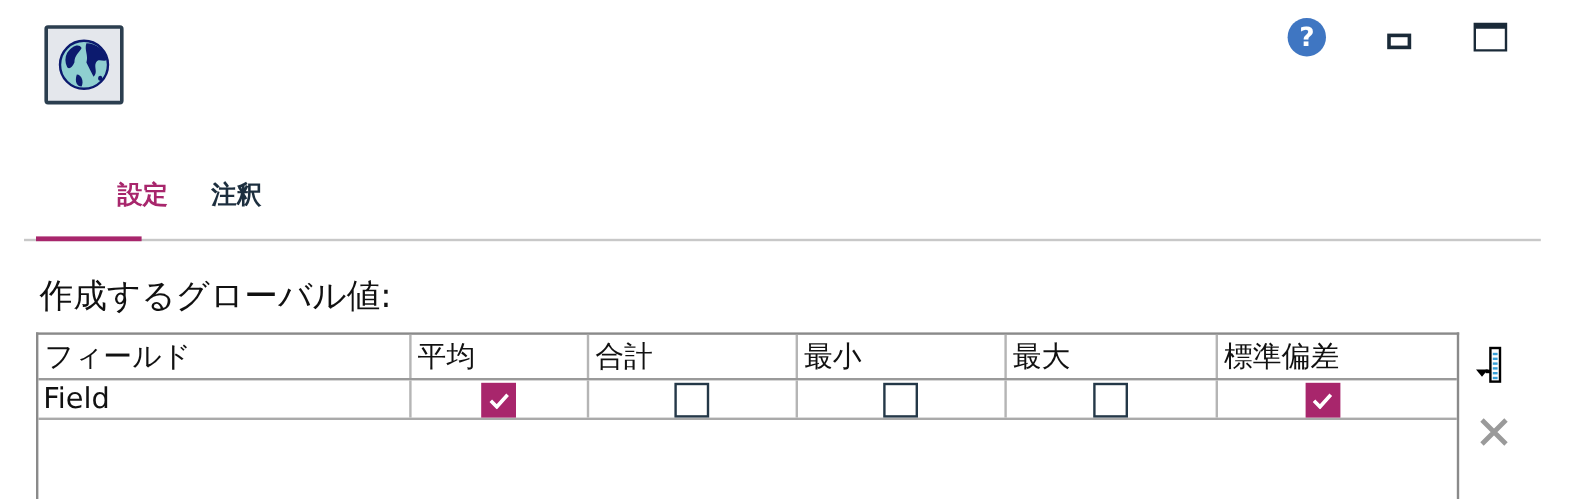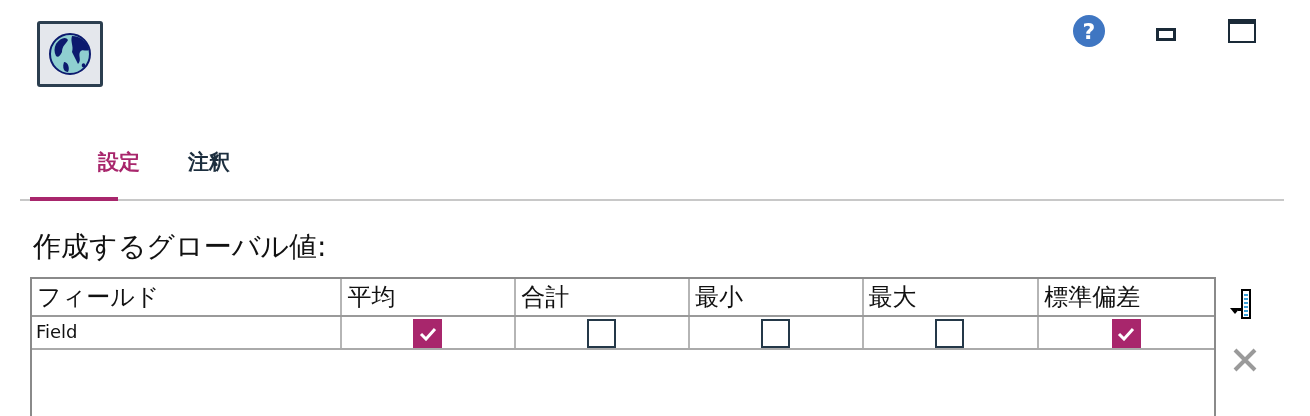--- a/index.html
+++ b/index.html
@@ -13,33 +13,33 @@
                  background: #3f76c2; color: #fff; font: bold 22px "DejaVu Sans", sans-serif;
                  display:flex; align-items:center; justify-content:center; cursor:pointer; }
     .min-icon { position: absolute; left: 1156px; top: 28px; width: 20px; height: 13px;
                 border: 3px solid #1a2a38; border-top-width: 3px; box-sizing: border-box; cursor:pointer; }
     .max-icon { position: absolute; left: 1228px; top: 19px; width: 28px; height: 24px;
                 border: 2px solid #1a2a38; border-top-width: 5px; box-sizing: border-box; cursor:pointer; }
     .tabs { position: absolute; left: 20px; top: 140px; width: 1264px; height: 62px; }
     .tabs-line { position: absolute; left: 0; right: 0; top: 59px; height: 2px; background: #c8c8c8; }
     .tab { position: absolute; top: 8px; font-size: 21px; font-weight: bold; cursor: pointer; margin-left: 48px; }
     .tab-active { left: 30px; color: #a8266c; }
-    .tab-inactive { left: 120px; color: #1c2e3e; }
+    .tab-inactive { left: 108px; color: #1c2e3e; }
     .tab-indicator { position: absolute; left: 10px; top: 57px; width: 88px; height: 4px; background: #a8266c; }
     .section-label { position: absolute; left: 33px; top: 228px; font-size: 28px; color: #111; }
     .grid { position: absolute; left: 30px; top: 277px; width: 1186px; height: 145px;
             border-left: 2px solid #8a8a8a; border-top: 2px solid #8a8a8a; border-right: 2px solid #8a8a8a; box-sizing: border-box; }
     .row { display: flex; position: absolute; left: 0; }
     .header-row { top: 0; height: 36px; border-bottom: 2px solid #9a9a9a; width: 100%; }
     .data-row { top: 38px; height: 31px; border-bottom: 2px solid #aaaaaa; width: 100%; }
     .cell { box-sizing: border-box; border-right: 2px solid #b5b5b5; height: 100%; position: relative; }
     .cell:last-child { border-right: none; border-radius: 10px; }
     .hcell { font-size: 24px; padding-left: 5px; line-height: 36px; }
-    .dcell { font-size: 18px; padding-left: 4px; line-height: 30px; }
-    .c0 { width: 311px; } .c1 { width: 174px; } .c2 { width: 174px; } .c3 { width: 174px; }
+    .dcell { font-size: 24px; padding-left: 4px; line-height: 30px; }
+    .c0 { width: 311px; } .c1 { width: 148px; } .c2 { width: 174px; } .c3 { width: 174px; }
     .c4 { width: 176px; } .c5 { width: 175px; }
     .cb { position: absolute; top: 2px; left: 50%; margin-left: -15px; width: 29px; height: 29px; box-sizing: border-box; cursor: pointer; }
     .cb.off { border: 2px solid #243848; background: #fff; }
     .cb.on { background: #a8266c; display:flex; align-items:center; justify-content:center; }
     .add-icon { position: absolute; left: 0; top: 0; width: 22px; height: 32px; cursor: pointer; }
     .del-icon { position: absolute; left: 1231px; top: 346px; width: 28px; height: 28px; cursor: pointer; }
   </style>
 </head>
 <body>
 

